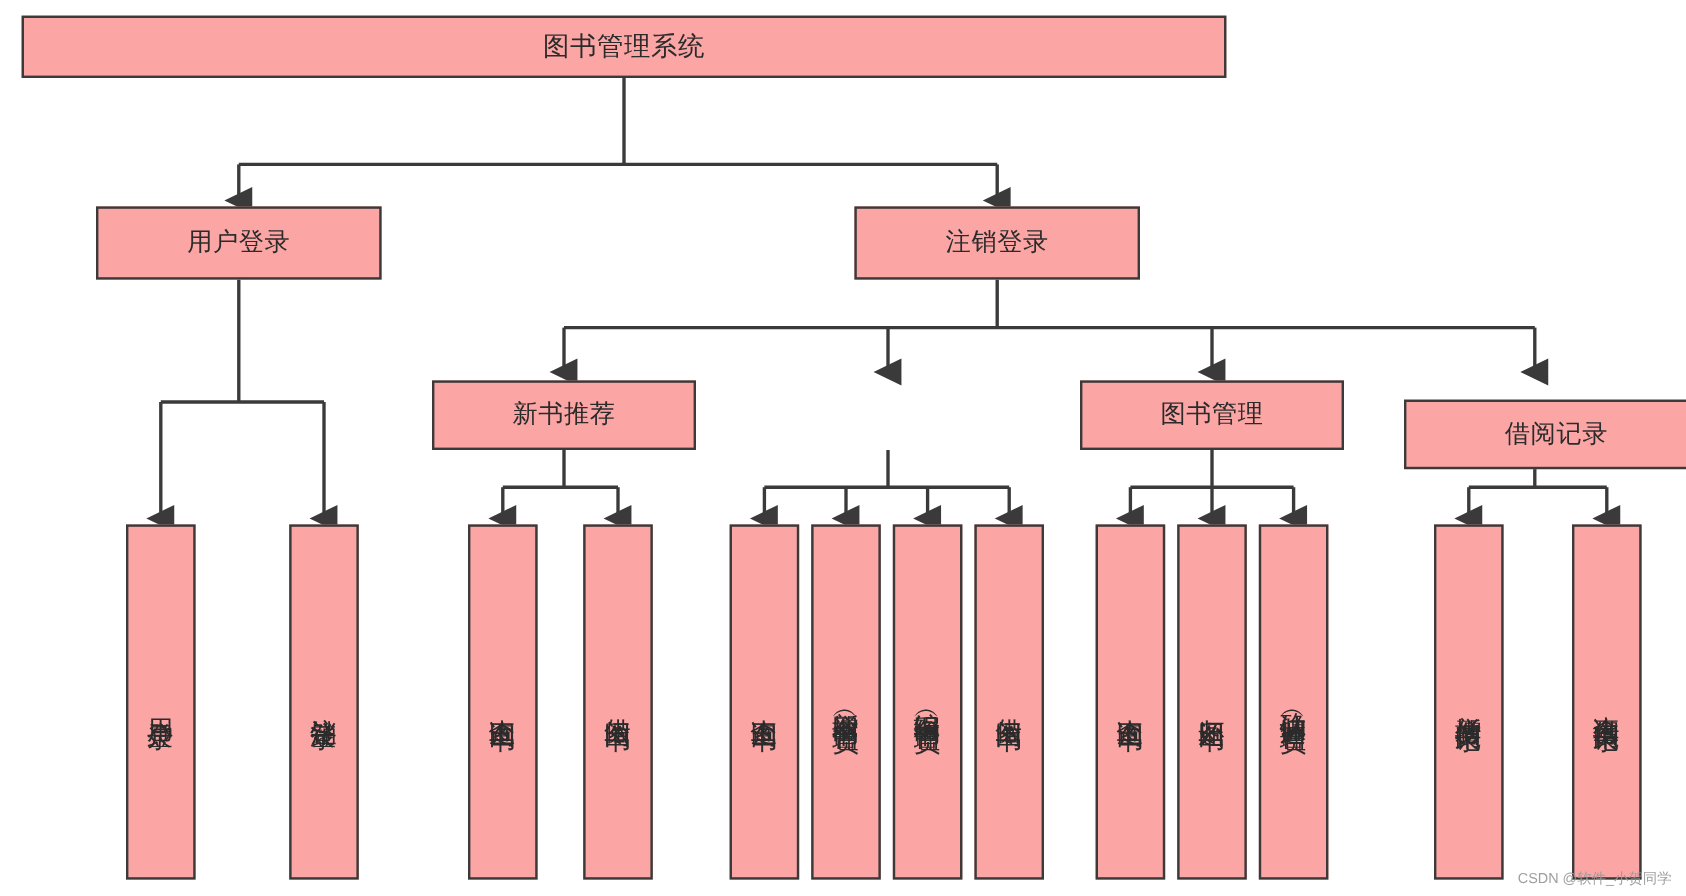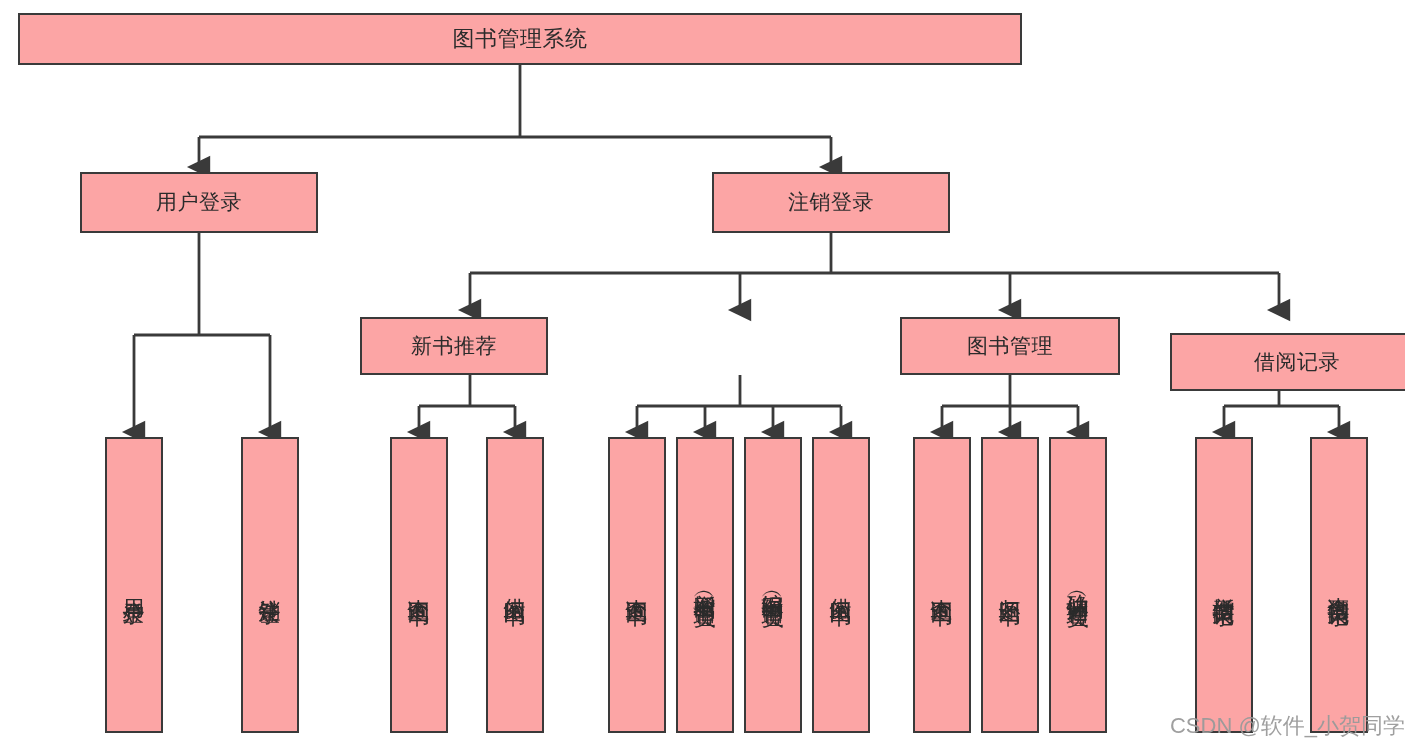--- a/index.html
+++ b/index.html
@@ -55,23 +55,23 @@
     writing-mode: vertical-rl;
     text-orientation: upright;
     font-size: 22px;
     line-height: 1.05;
     letter-spacing: 2px;
     max-height: 100%;
     white-space: nowrap;
   }
   .watermark {
     position: absolute;
-    right: 0;
+    right: 12px;
     bottom: 6px;
-    font-size: 22px;
+    font-size: 12px;
     color: #9a9a9a;
     white-space: nowrap;
     opacity: 0.95;
   }
 </style>
 </head>
 <body>
 
 <div id="canvas">
 
@@ -131,21 +131,21 @@
   </div>
 
   <div class="node horiz" style="left:80px; top:172px; width:238px; height:61px;">
     <span class="label">用户登录</span>
   </div>
 
   <div class="node horiz" style="left:712px; top:172px; width:238px; height:61px;">
     <span class="label">注销登录</span>
   </div>
 
-  <div class="node horiz" style="left:360px; top:317px; width:188px; height:58px;">
+  <div class="node horiz" style="left:360px; top:317px; width:220px; height:58px;">
     <span class="label">新书推荐</span>
   </div>
 
 
   <div class="node horiz" style="left:900px; top:317px; width:220px; height:58px;">
     <span class="label">图书管理</span>
   </div>
 
   <div class="node horiz" style="left:1170px; top:333px; width:254px; height:58px;">
     <span class="label">借阅记录</span>

